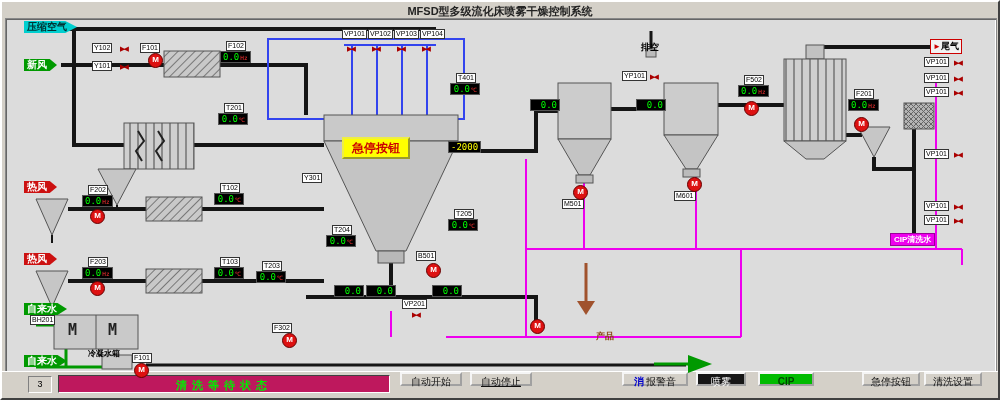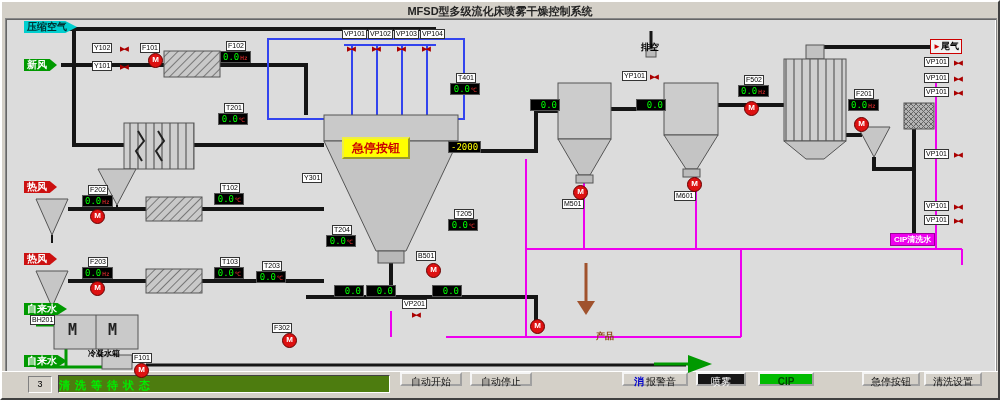--- a/index.html
+++ b/index.html
@@ -24,21 +24,21 @@
   .lbl.product{color:#8b4513;}
   .lbl.box{background:#f2f2f2;border:1px solid #c00;padding:0 2px;font-size:9px;line-height:12px;}
   .lbl.box .arr{color:#c00;font-size:8px;}
   .lbl.cip{background:#ee00ee;color:#fff;font-size:8px;font-weight:normal;padding:0 3px;line-height:11px;border:1px solid #990099;}
   .mixm{position:absolute;font-size:15px;font-weight:bold;color:#222;z-index:5;font-family:"DejaVu Sans Mono",monospace;}
   .estop{position:absolute;background:#ffff00;border:2px outset #eeee44;color:#cc0000;font-weight:bold;font-size:12px;line-height:16px;padding:1px 8px;z-index:7;cursor:pointer;white-space:nowrap;}
   .watermark{position:absolute;left:56px;top:58px;z-index:20;font-size:28px;font-weight:bold;color:#ff0000;white-space:nowrap;letter-spacing:1px;
     text-shadow:-2px -2px 0 #fff,2px -2px 0 #fff,-2px 2px 0 #fff,2px 2px 0 #fff,0 0 4px #fff;pointer-events:none;}
   .bottombar{position:absolute;left:0;right:0;bottom:0;height:26px;background:#d4d0c8;border-top:1px solid #fff;}
   .spin{position:absolute;left:26px;top:4px;width:22px;height:15px;background:#d4d0c8;border:1px solid;border-color:#808080 #fff #fff #808080;font-size:9px;text-align:center;line-height:15px;}
-  .status{position:absolute;left:56px;top:3px;width:332px;height:18px;background:#4d7c0f;border:1px solid;border-color:#404040 #fff #fff #404040;color:#00ee00;font-size:11px;font-weight:bold;line-height:18px;letter-spacing:5px;box-sizing:border-box;}
+  .status{position:absolute;left:56px;top:3px;width:332px;height:18px;background:#be185d;border:1px solid;border-color:#404040 #fff #fff #404040;color:#00ee00;font-size:11px;font-weight:bold;text-align:center;line-height:18px;letter-spacing:5px;box-sizing:border-box;}
   .btn{position:absolute;top:0;height:14px;background:#d4d0c8;border:2px outset #f5f5f5;font-size:10px;text-align:center;line-height:15px;cursor:pointer;box-sizing:border-box;color:#111;white-space:nowrap;}
   .btn.dark{background:#161616;color:#fff;}
   .btn.green{background:#00bb00;color:#004400;font-weight:bold;}
   .btn .ico{color:#0000cc;font-weight:bold;margin-right:2px;}
 </style>
 </head>
 <body>
 
 <div class="window">
 
@@ -294,21 +294,21 @@
     <div class="motor" style="left:128px;top:344px;">M</div>
     <div class="tag" style="left:266px;top:304px;">F302</div>
     <div class="motor" style="left:276px;top:314px;">M</div>
 
   </div>
 
   <div class="bottombar">
     <div class="spin">3</div>
     <div class="status">清洗等待状态</div>
     <div class="btn" style="left:398px;width:62px;">自动开始</div>
-    <div class="btn" style="left:468px;width:62px;">自动停止</div>
+    <div class="btn" style="left:468px;width:62px;text-decoration:underline;">自动停止</div>
     <div class="btn" style="left:620px;width:66px;">
       <span class="ico">消</span><span>报警音</span>
     </div>
     <div class="btn dark" style="left:694px;width:50px;">喷雾</div>
     <div class="btn green" style="left:756px;width:56px;">CIP</div>
     <div class="btn" style="left:860px;width:58px;">急停按钮</div>
     <div class="btn" style="left:922px;width:58px;">清洗设置</div>
   </div>
 
 </div>

